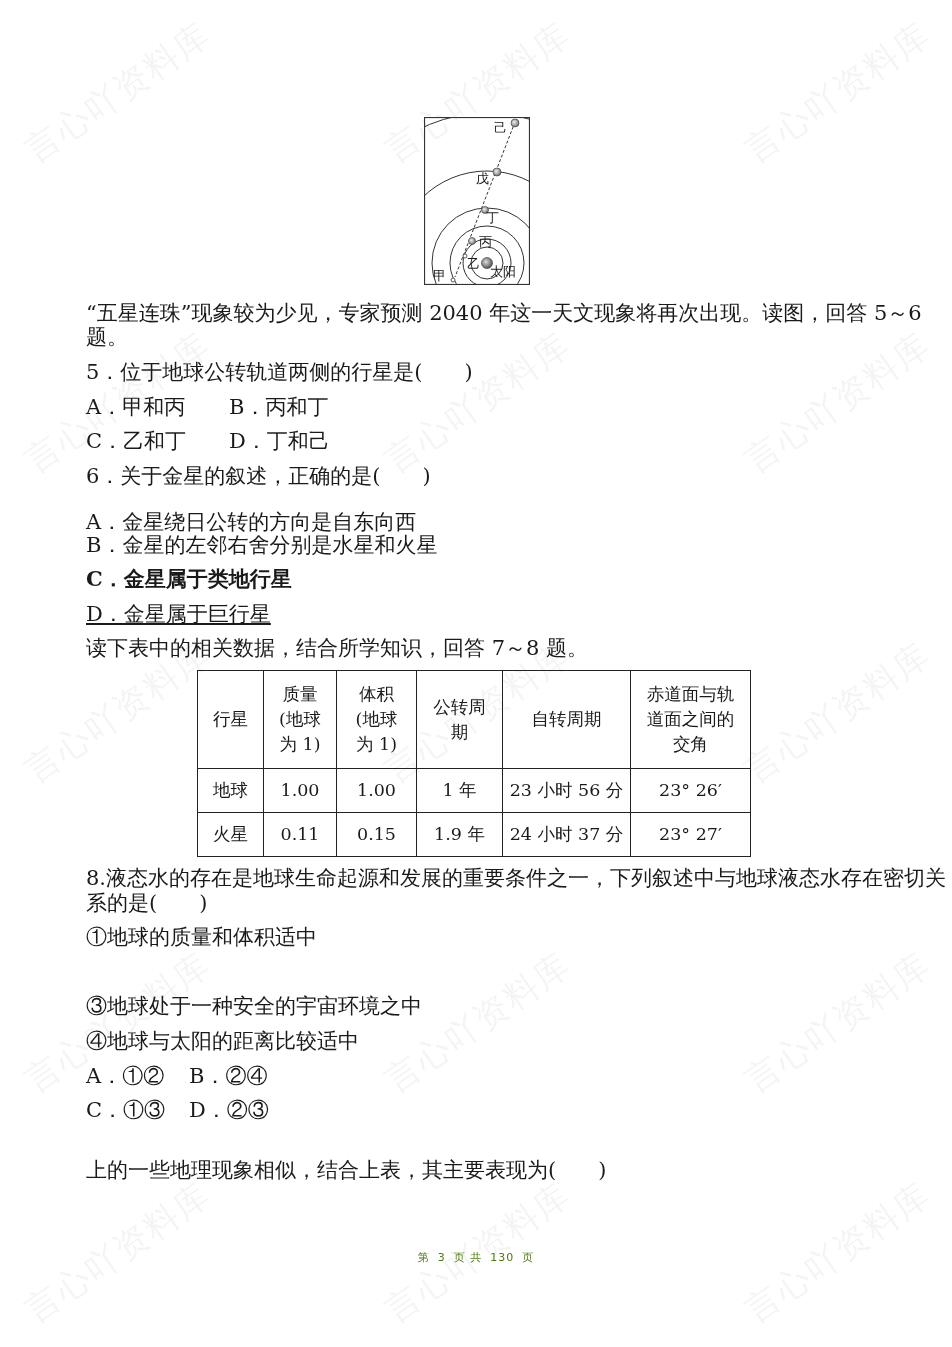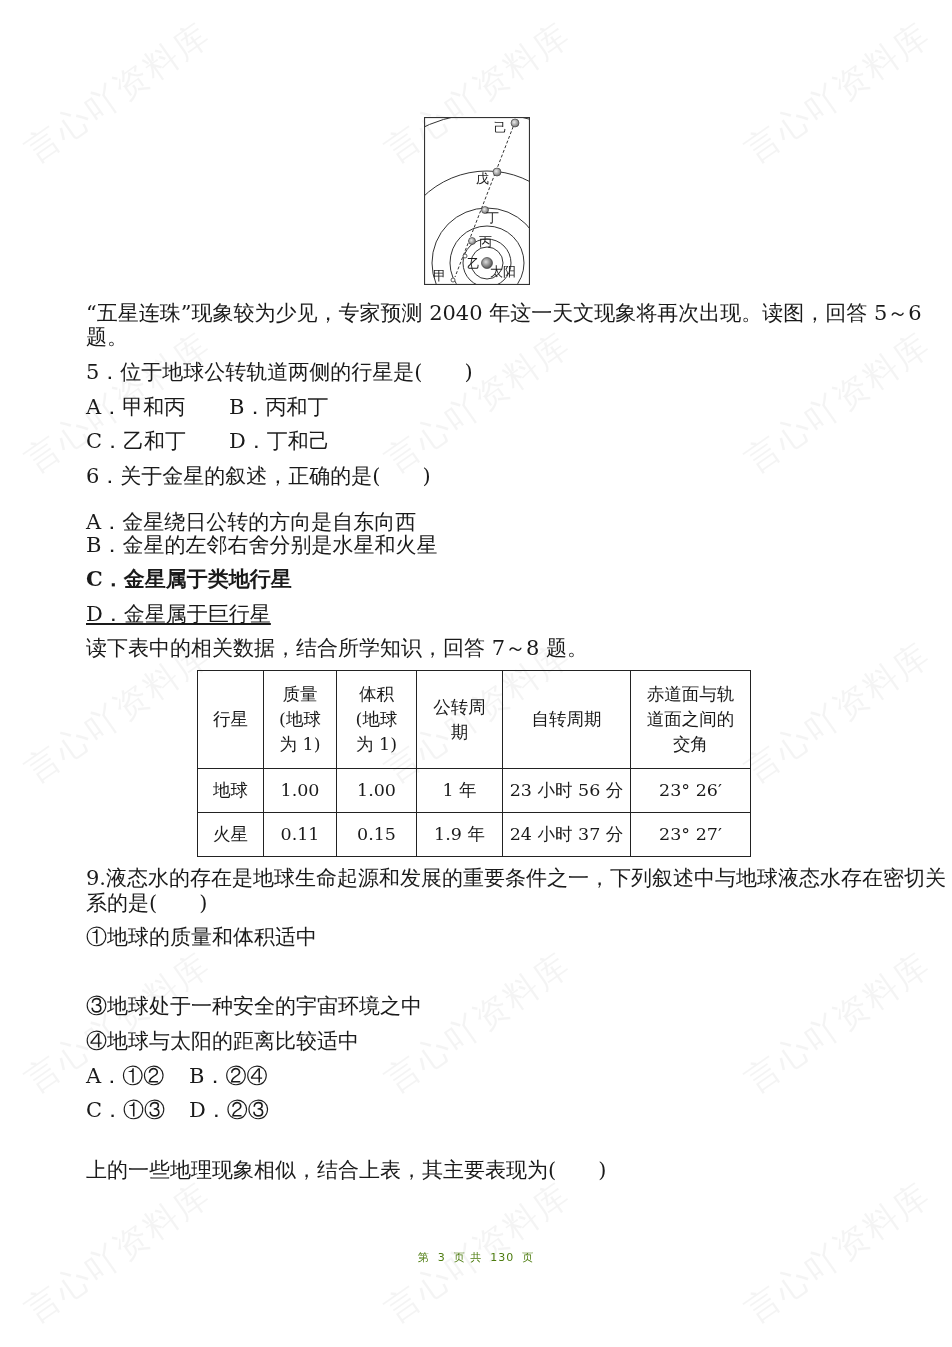--- a/index.html
+++ b/index.html
@@ -157,21 +157,21 @@
       <td>火星</td>
       <td>0.11</td>
       <td>0.15</td>
       <td>1.9 年</td>
       <td>24 小时 37 分</td>
       <td>23° 27′</td>
     </tr>
   </tbody>
     </table>
 
-  <div class="line" style="top:867px;">9.液态水的存在是地球生命起源和发展的重要条件之一，下列叙述中与地球液态水存在密切关</div>
+  <div class="line" style="top:867px;">8.液态水的存在是地球生命起源和发展的重要条件之一，下列叙述中与地球液态水存在密切关</div>
   <div class="line" style="top:892px;">系的是(　　)</div>
   <div class="line" style="top:926px;">①地球的质量和体积适中</div>
   <div class="line" style="top:995px;">③地球处于一种安全的宇宙环境之中</div>
   <div class="line" style="top:1030px;">④地球与太阳的距离比较适中</div>
   <div class="line" style="top:1065px;">A．①②</div>
   <div class="line" style="top:1065px;left:189px;">B．②④</div>
   <div class="line" style="top:1099px;">C．①③</div>
   <div class="line" style="top:1099px;left:189px;">D．②③</div>
 
   <div class="line" style="top:1159px;">上的一些地理现象相似，结合上表，其主要表现为(　　)</div>

